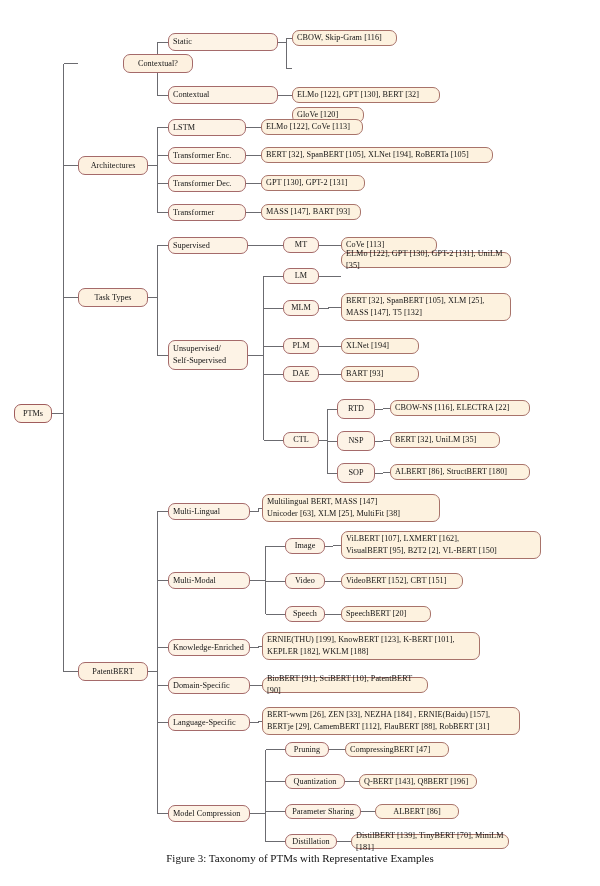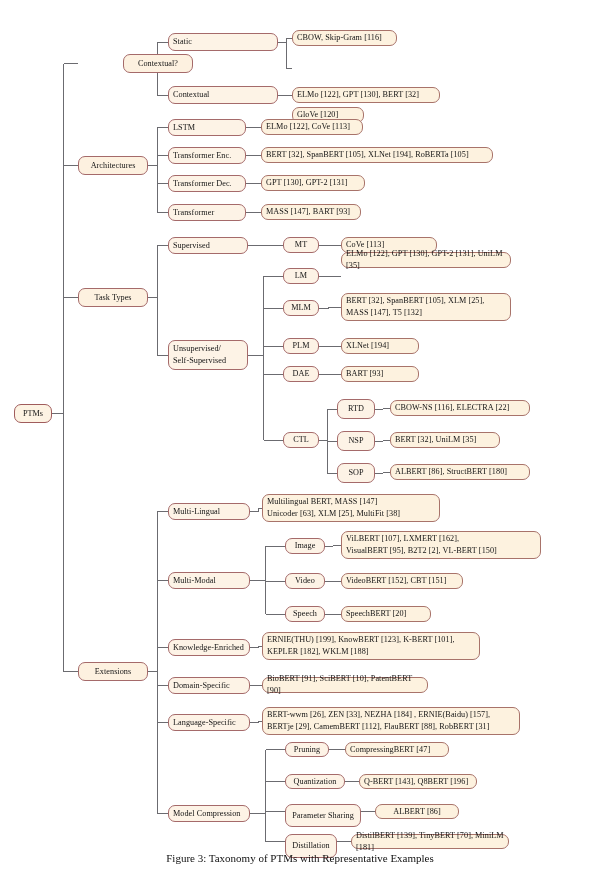--- a/index.html
+++ b/index.html
@@ -193,21 +193,21 @@
     <div class="node leaf" style="left: 341px; top: 338px; width: 78px; height: 16px;">XLNet [194]</div>
     <div class="node lvl2 center" style="left: 283px; top: 366px; width: 36px; height: 16px;">DAE</div>
     <div class="node leaf" style="left: 341px; top: 366px; width: 78px; height: 16px;">BART [93]</div>
     <div class="node lvl2 center" style="left: 283px; top: 432px; width: 36px; height: 16px;">CTL</div>
     <div class="node lvl2 center" style="left: 337px; top: 399px; width: 38px; height: 20px;">RTD</div>
     <div class="node leaf" style="left: 390px; top: 400px; width: 140px; height: 16px;">CBOW-NS [116], ELECTRA [22]</div>
     <div class="node lvl2 center" style="left: 337px; top: 431px; width: 38px; height: 20px;">NSP</div>
     <div class="node leaf" style="left: 390px; top: 432px; width: 110px; height: 16px;">BERT [32], UniLM [35]</div>
     <div class="node lvl2 center" style="left: 337px; top: 463px; width: 38px; height: 20px;">SOP</div>
     <div class="node leaf" style="left: 390px; top: 464px; width: 140px; height: 16px;">ALBERT [86], StructBERT [180]</div>
-    <div class="node lvl1 center" style="left: 78px; top: 662px; width: 70px; height: 19px;">Extensions</div>
+    <div class="node lvl1 center" style="left: 78px; top: 662px; width: 70px; height: 19px;">PatentBERT</div>
     <div class="node lvl2" style="left: 168px; top: 503px; width: 82px; height: 17px;">Multi-Lingual</div>
     <div class="node leaf" style="left: 262px; top: 494px; width: 178px; height: 28px;">Multilingual BERT, MASS [147]
 Unicoder [63], XLM [25], MultiFit [38]</div>
     <div class="node lvl2" style="left: 168px; top: 572px; width: 82px; height: 17px;">Multi-Modal</div>
     <div class="node lvl2 center" style="left: 285px; top: 538px; width: 40px; height: 16px;">Image</div>
     <div class="node leaf" style="left: 341px; top: 531px; width: 200px; height: 28px;">ViLBERT [107], LXMERT [162],
 VisualBERT [95], B2T2 [2], VL-BERT [150]</div>
     <div class="node lvl2 center" style="left: 285px; top: 573px; width: 40px; height: 16px;">Video</div>
     <div class="node leaf" style="left: 341px; top: 573px; width: 122px; height: 16px;">VideoBERT [152], CBT [151]</div>
     <div class="node lvl2 center" style="left: 285px; top: 606px; width: 40px; height: 16px;">Speech</div>
@@ -218,19 +218,19 @@
     <div class="node lvl2" style="left: 168px; top: 677px; width: 82px; height: 17px;">Domain-Specific</div>
     <div class="node leaf" style="left: 262px; top: 677px; width: 166px; height: 16px;">BioBERT [91], SciBERT [10], PatentBERT [90]</div>
     <div class="node lvl2" style="left: 168px; top: 714px; width: 82px; height: 17px;">Language-Specific</div>
     <div class="node leaf" style="left: 262px; top: 707px; width: 258px; height: 28px;">BERT-wwm [26], ZEN [33], NEZHA [184] , ERNIE(Baidu) [157],
 BERTje [29], CamemBERT [112], FlauBERT [88], RobBERT [31]</div>
     <div class="node lvl2" style="left: 168px; top: 805px; width: 82px; height: 17px;">Model Compression</div>
     <div class="node lvl2 center" style="left: 285px; top: 742px; width: 44px; height: 15px;">Pruning</div>
     <div class="node leaf" style="left: 345px; top: 742px; width: 104px; height: 15px;">CompressingBERT [47]</div>
     <div class="node lvl2 center" style="left: 285px; top: 774px; width: 60px; height: 15px;">Quantization</div>
     <div class="node leaf" style="left: 359px; top: 774px; width: 118px; height: 15px;">Q-BERT [143], Q8BERT [196]</div>
-    <div class="node lvl2 center" style="left: 285px; top: 804px; width: 76px; height: 23px;">Parameter Sharing</div>
+    <div class="node lvl2 center" style="left: 285px; top: 804px; width: 76px; height: 15px;">Parameter Sharing</div>
     <div class="node leaf center" style="left: 375px; top: 804px; width: 84px; height: 15px;">ALBERT [86]</div>
-    <div class="node lvl2 center" style="left: 285px; top: 834px; width: 52px; height: 24px;">Distillation</div>
+    <div class="node lvl2 center" style="left: 285px; top: 834px; width: 52px; height: 15px;">Distillation</div>
     <div class="node leaf" style="left: 351px; top: 834px; width: 158px; height: 15px;">DistilBERT [139], TinyBERT [70], MiniLM [181]</div>
   </div>
 
 <div class="caption">Figure 3: Taxonomy of PTMs with Representative Examples</div>
 
 </body></html>

